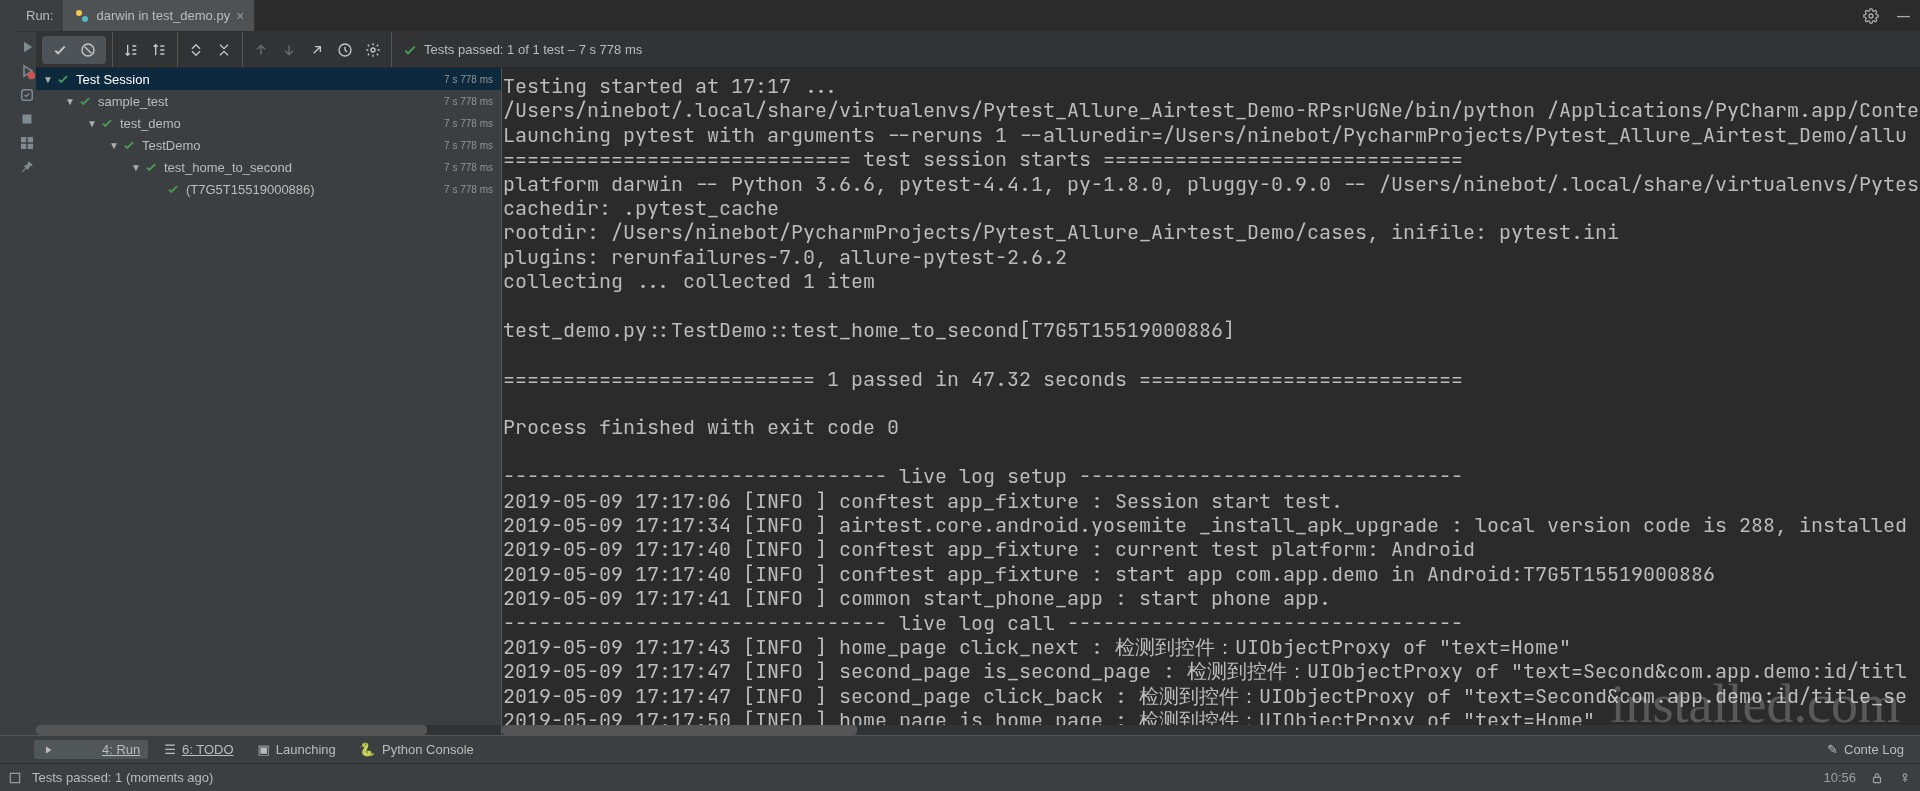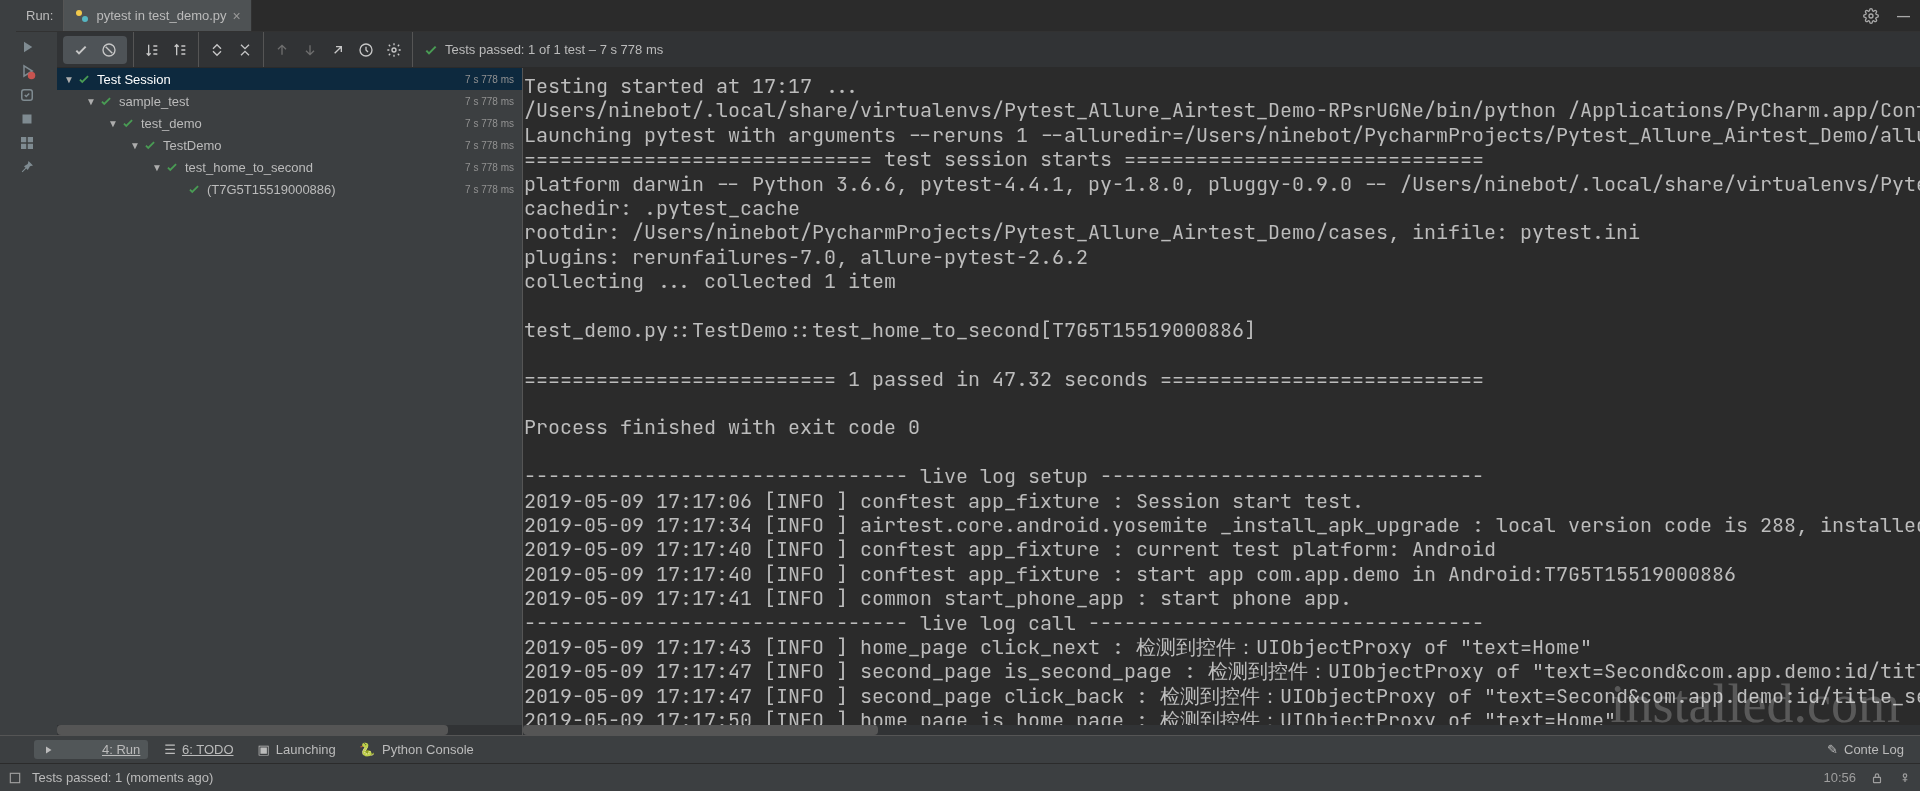--- a/index.html
+++ b/index.html
@@ -13,21 +13,21 @@
   .tab-bar { height: 32px; display: flex; align-items: stretch; background: #2b2b2b; border-bottom: 1px solid #323232; margin-left: 16px; }
   .run-label { display:flex; align-items:center; padding:0 10px; background:#3c3f41; border-right:1px solid #555; }
   .tab { display:flex; align-items:center; gap:6px; padding:0 10px; background:#4e5254; border-right:1px solid #323232; }
   .tab .close { color:#999; font-size:14px; cursor:pointer; }
   .tab-icon { width:16px; height:16px; }
   .tab-spacer { flex:1; background:#2b2b2b; }
   .tab-gear { display:flex; align-items:center; padding:0 8px; color:#a9a9a9; }
   .tab-min  { display:flex; align-items:center; padding:0 10px; color:#a9a9a9; font-weight:bold; }
 
   
-  .body-row { position:relative; height: calc(100% - 32px - 28px - 28px); display:flex;gap:21px; }
+  .body-row { position:relative; height: calc(100% - 32px - 28px - 28px); display:flex; }
   .gutter { width:24px; background:#3c3f41; display:flex; flex-direction:column; align-items:center; gap:6px; padding-top:6px; }
   .gutter .icn, .gutter .icn svg { width:18px; height:18px; color:#7f8b91; cursor:pointer; }
 
   .center { flex:1; display:flex; flex-direction:column; }
 
   
   .test-toolbar { height:36px; display:flex; align-items:center; background:#313335; border-bottom:1px solid #2b2b2b; }
   .tb-group { display:flex; align-items:center; gap:4px; padding:0 6px; border-right:1px solid #555; height:100%; }
   .tb-group:last-child { border-right:none; }
   .tb-btn { width:24px; height:24px; display:flex; align-items:center; justify-content:center; color:#c7c7c7; border-radius:3px; }
@@ -95,21 +95,21 @@
 
 <div class="tab-bar">
   <div class="run-label">Run:</div>
   <div class="tab">
     <span class="tab-icon">
       <svg viewBox="0 0 16 16">
           <circle cx="5" cy="5" r="3" fill="#f2c94c"></circle>
           <circle cx="11" cy="11" r="3" fill="#56b6c2"></circle>
         </svg>
     </span>
-    <span>pytest in test_demo.py</span>
+    <span>darwin in test_demo.py</span>
     <span class="close">×</span>
   </div>
   <div class="tab-spacer"></div>
   <div class="tab-gear">
     <svg width="16" height="16" viewBox="0 0 24 24" fill="none" stroke="currentColor" stroke-width="2">
         <circle cx="12" cy="12" r="3"></circle>
         <path d="M19.4 15a1.7 1.7 0 0 0 .34 1.87l.06.06a2 2 0 1 1-2.83 2.83l-.06-.06a1.7 1.7 0 0 0-1.87-.34 1.7 1.7 0 0 0-1 1.55V21a2 2 0 1 1-4 0v-.09a1.7 1.7 0 0 0-1-1.55 1.7 1.7 0 0 0-1.87.34l-.06.06a2 2 0 1 1-2.83-2.83l.06-.06a1.7 1.7 0 0 0 .34-1.87 1.7 1.7 0 0 0-1.55-1H3a2 2 0 1 1 0-4h.09a1.7 1.7 0 0 0 1.55-1 1.7 1.7 0 0 0-.34-1.87l-.06-.06a2 2 0 1 1 2.83-2.83l.06.06a1.7 1.7 0 0 0 1.87.34H9a1.7 1.7 0 0 0 1-1.55V3a2 2 0 1 1 4 0v.09a1.7 1.7 0 0 0 1 1.55 1.7 1.7 0 0 0 1.87-.34l.06-.06a2 2 0 1 1 2.83 2.83l-.06.06a1.7 1.7 0 0 0-.34 1.87V9a1.7 1.7 0 0 0 1.55 1H21a2 2 0 1 1 0 4h-.09a1.7 1.7 0 0 0-1.55 1z"></path>
       </svg>
   </div>
   <div class="tab-min">—</div>

